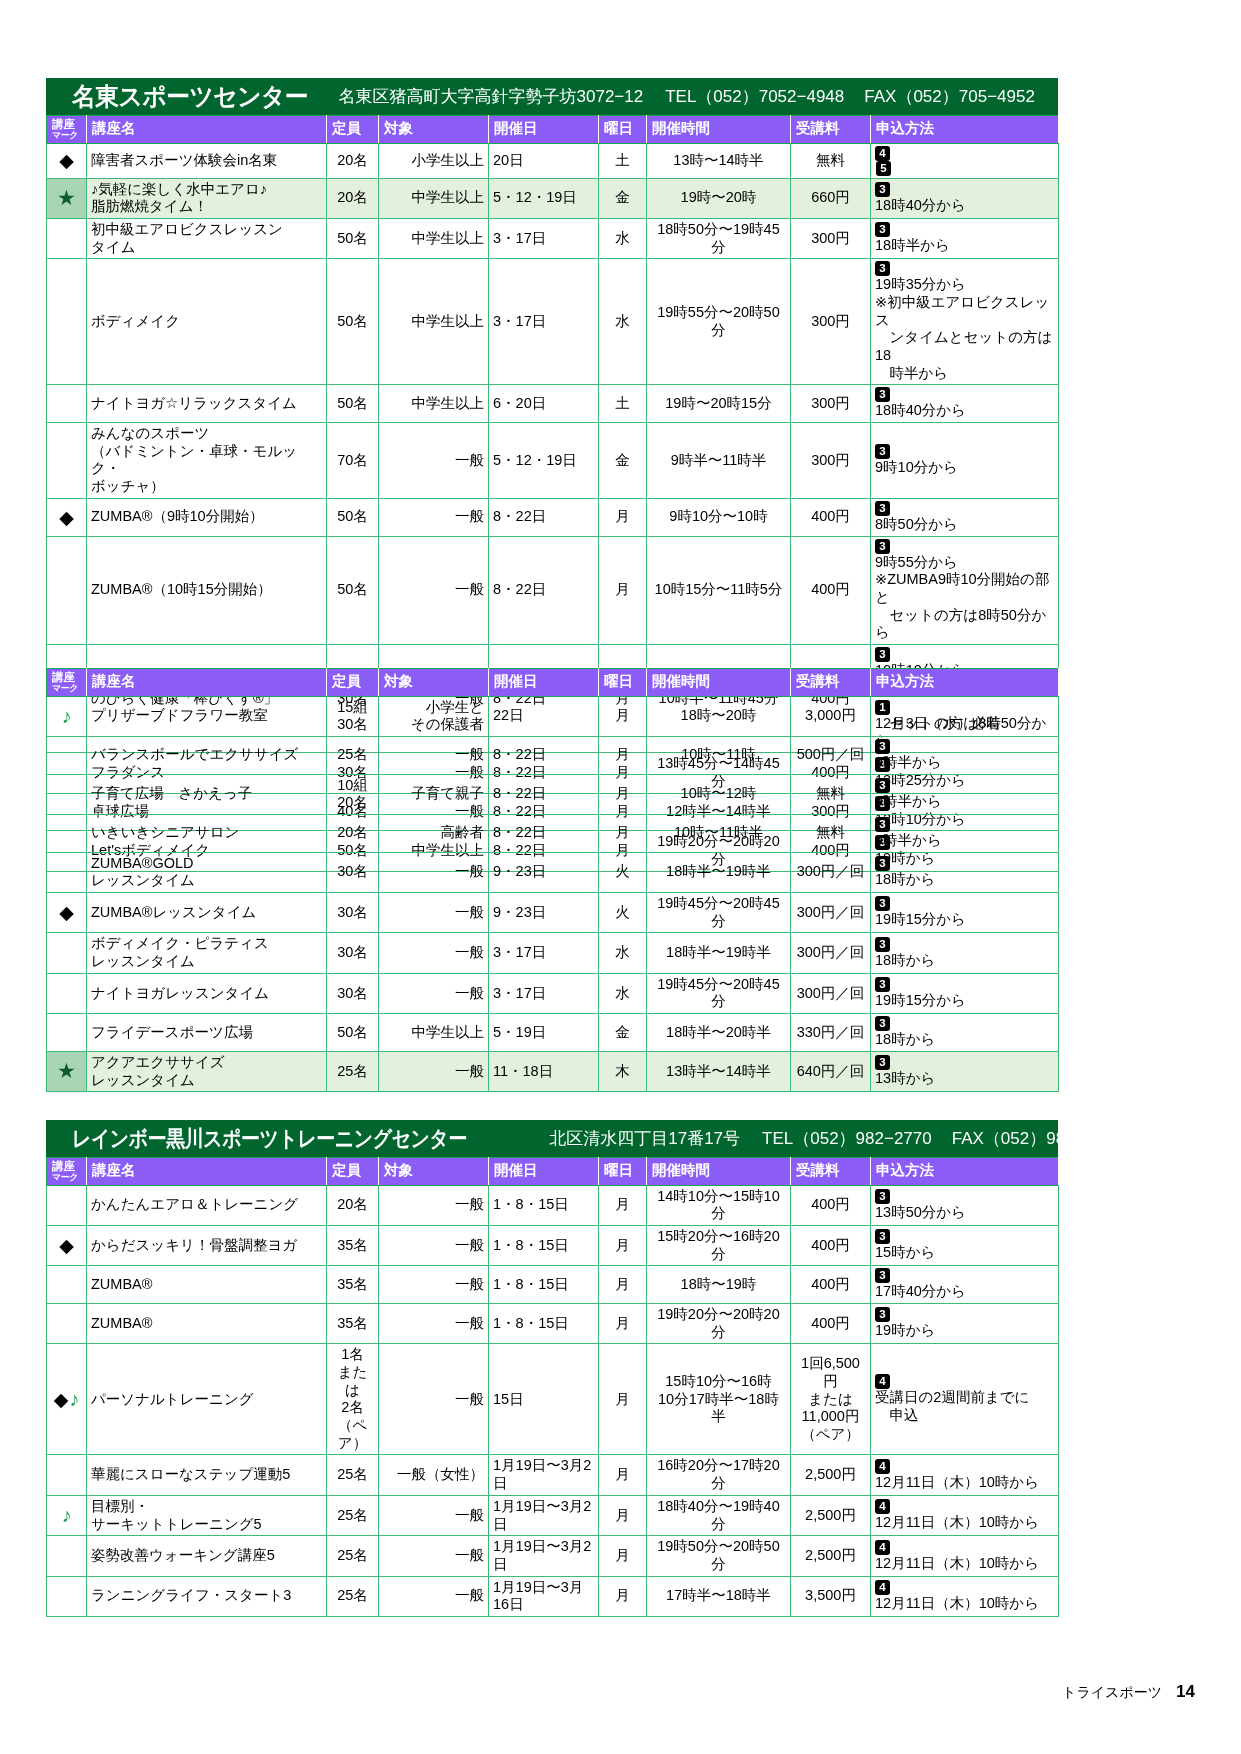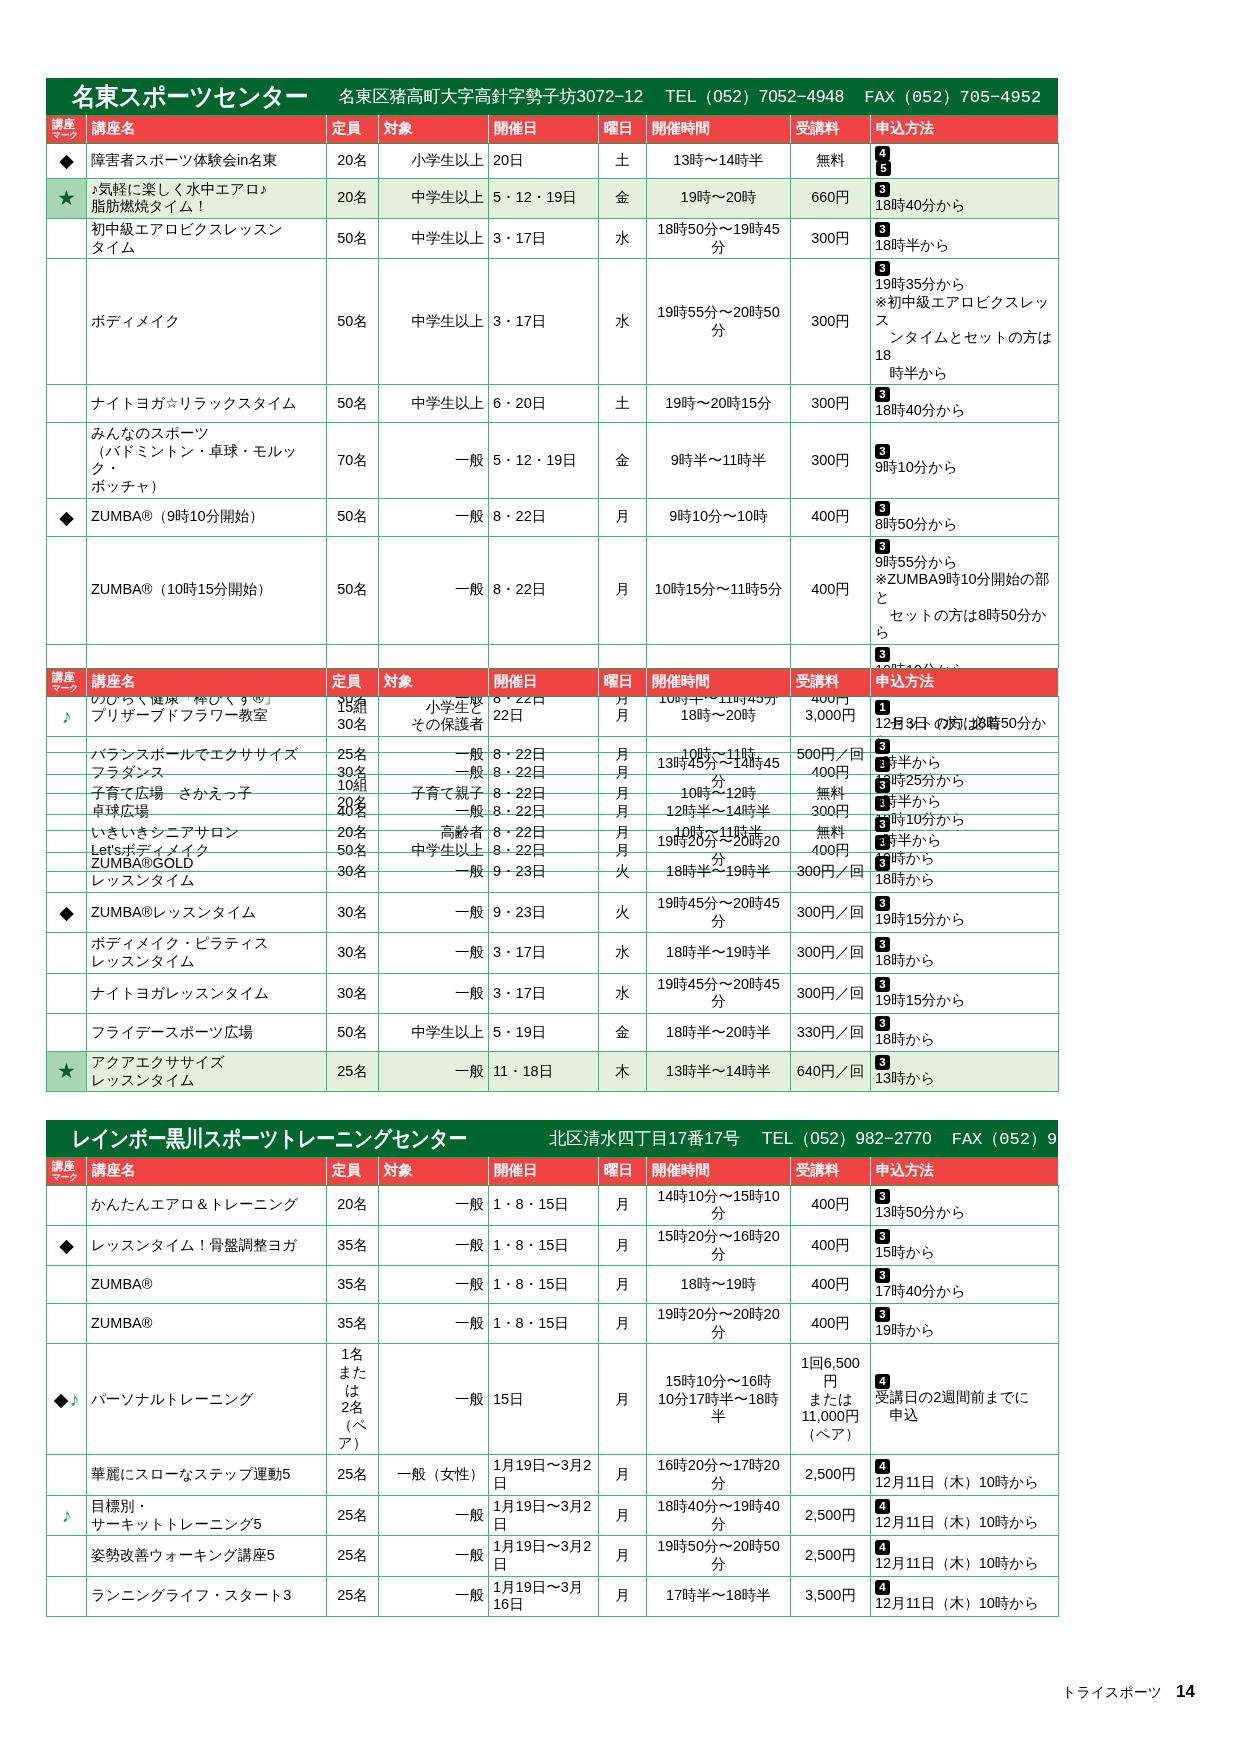--- a/index.html
+++ b/index.html
@@ -59,38 +59,38 @@
   }
   .fac-meta {
     color: #ffffff;
     font-size: 17px;
     white-space: nowrap;
     display: flex;
     align-items: baseline;
   }
   .fac-addr { margin-left: 18px; }
   .fac-tel  { margin-left: 22px; }
-  .fac-fax  { margin-left: 20px; font-family: Liberation Mono, monospace; }
+  .fac-fax  { margin-left: 20px; }
 
   
   table.sched {
     border-collapse: collapse;
     width: 1012px;
     table-layout: fixed;
     font-size: 14.5px;
   }
   table.sched td, table.sched th {
     border: 1px solid #3cb878;
     padding: 2px 4px;
     vertical-align: middle;
     box-sizing: border-box;
     line-height: 1.22;
   }
   table.sched thead th {
-    background: #ef4444;
+    background: #8b5cf6;
     color: #ffffff;
     font-weight: bold;
     font-size: 14.5px;
     text-align: left;
     padding: 3px 5px;
     border: 1px solid #18a558;
     border-right: 1px solid #ffffff;
     height: 22px;
   }
   thead th.th-mark {
@@ -1234,21 +1234,21 @@
                 <span class="cell-lines">
                   <span class="bn">3</span>
                   <span>13時50分から</span>
                 </span>
               </td>
             </tr>
             <tr>
               <td class="mark"><span class="dmd">◆</span></td>
               <td class="name">
                 <span class="cell-lines">
-                  <span>レッスンタイム！骨盤調整ヨガ</span>
+                  <span>からだスッキリ！骨盤調整ヨガ</span>
                 </span>
               </td>
               <td class="cap">
                 <span class="cell-lines">
                   <span>35名</span>
                 </span>
               </td>
               <td class="tgt">
                 <span class="cell-lines">
                   <span>一般</span>

